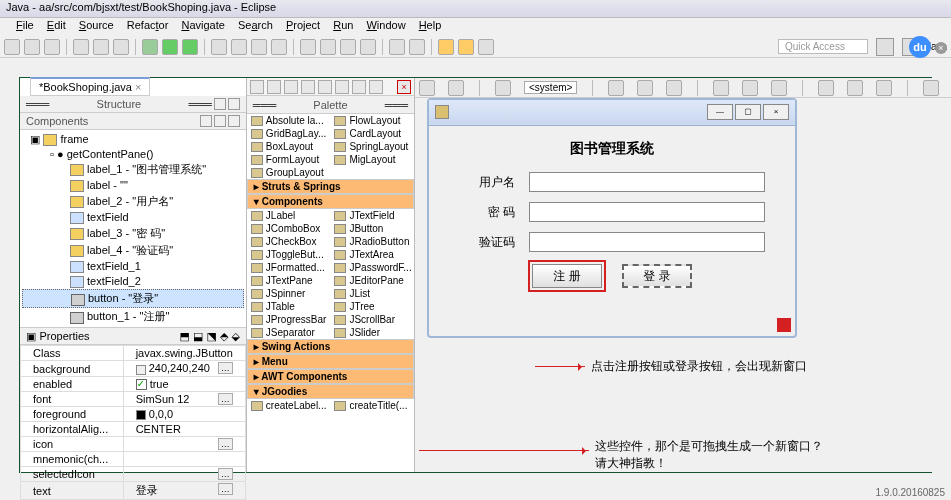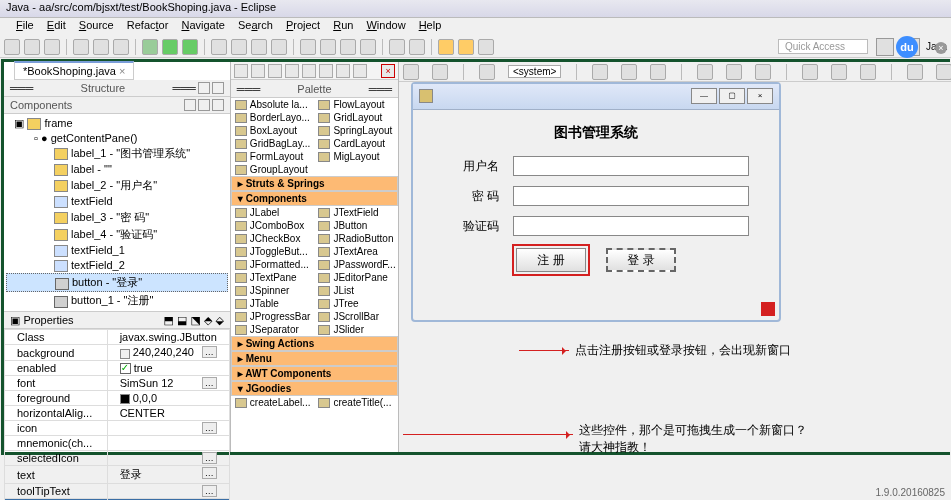--- a/index.html
+++ b/index.html
@@ -7,21 +7,21 @@
 .titlebar { background: linear-gradient(#e8e8f0,#d8d8e8); height: 18px; padding: 1px 6px; font-size: 11px; border-bottom: 1px solid #bbb; }
 .menubar { background: #f0f0f0; height: 18px; padding: 1px 16px; font-size: 11px; }
 .menubar span { margin-right: 10px; }
 .menubar u { text-decoration: underline; }
 .toolbar { background: #f0f0f0; height: 22px; padding: 2px 4px; border-bottom: 1px solid #ccc; display: flex; align-items: center; gap: 4px; }
 .tb-btn { width: 16px; height: 16px; background: #e0e0e0; border: 1px solid #aaa; border-radius: 2px; display: inline-block; }
 .tb-sep { width: 1px; height: 16px; background: #bbb; margin: 0 2px; }
 .quick-access { margin-left: auto; border: 1px solid #bbb; background: #fff; padding: 1px 6px; color: #999; font-size: 10px; width: 90px; }
 .persp-icon { width: 18px; height: 18px; background: #e0e0e0; border: 1px solid #999; margin-left: 4px; }
 .java-persp { font-size: 10px; margin-left: 2px; }
-.workspace { display: flex; height: 396px; border: 3px solid #14532d; margin: 1px; position: relative; }
+.workspace { display: flex; height: 396px; border: 1px solid #14532d; margin: 19px; position: relative; }
 .editor-tab { position: absolute; top: -1px; left: 10px; background: #fff; border: 1px solid #ccc; border-top: 2px solid #7a9dd8; padding: 2px 8px; font-size: 11px; z-index: 5; }
 .left-pane { width: 248px; border-right: 1px solid #bbb; background: #fff; display: flex; flex-direction: column; padding-top: 18px; }
 .mid-pane { width: 187px; border-right: 1px solid #bbb; background: #fff; display: flex; flex-direction: column; }
 .canvas-area { flex: 1; background: #f0f0f0; position: relative; }
 .pane-header { background: #f0f0f0; border-bottom: 1px solid #ccc; padding: 2px 6px; font-size: 11px; display: flex; align-items: center; height: 18px; }
 .pane-header .title { flex: 1; text-align: center; color: #555; }
 .pane-header .btn { width: 12px; height: 12px; border: 1px solid #999; margin-left: 2px; font-size: 9px; text-align: center; line-height: 10px; }
 .tree { flex: 0 0 auto; overflow-y: auto; padding: 2px; }
 .tree-item { padding: 1px 0 1px 20px; white-space: nowrap; position: relative; font-size: 11px; }
 .tree-item.l1 { padding-left: 8px; }
@@ -55,21 +55,21 @@
 .pw-label { width: 56px; text-align: right; margin-right: 14px; font-size: 12px; }
 .pw-input { flex: 1; height: 20px; border: 1px solid #888; background: #fff; }
 .pw-buttons { display: flex; gap: 20px; justify-content: center; margin-top: 12px; }
 .pw-btn { width: 70px; height: 24px; border: 1px solid #888; background: linear-gradient(#fff,#e0e0e0); font-size: 12px; }
 .pw-btn.register { outline: 2px solid #d42020; outline-offset: 2px; }
 .pw-btn.login { border: 2px dashed #666; }
 .red-volume { position: absolute; bottom: 4px; right: 4px; width: 14px; height: 14px; background: #d42020; }
 .annotation { position: absolute; color: #000000; font-size: 12px; }
 .arrow-line { position: absolute; background: #d42020; height: 1px; }
 .arrow-line::after { content: ''; position: absolute; right: -1px; top: -3px; border: 4px solid transparent; border-left-color: #d42020; }
-.baidu { position: absolute; top: 36px; right: 33px; width: 22px; height: 22px; background: #3d8eff; border-radius: 50%; color: #fff; font-size: 11px; text-align: center; line-height: 22px; font-weight: bold; }
+.baidu { position: absolute; top: 36px; right: 20px; width: 22px; height: 22px; background: #3d8eff; border-radius: 50%; color: #fff; font-size: 11px; text-align: center; line-height: 22px; font-weight: bold; }
 .baidu-x { position: absolute; top: 42px; right: 4px; width: 12px; height: 12px; background: #999; border-radius: 50%; color: #fff; font-size: 9px; text-align: center; line-height: 12px; }
 .version { position: absolute; bottom: 2px; right: 6px; font-size: 10px; color: #666; }
 .mid-tb { height: 18px; background: #f4f4f4; display: flex; align-items: center; gap: 3px; padding: 0 3px; border-bottom: 1px solid #ccc; }
 .mid-tb span { width: 14px; height: 14px; border: 1px solid #aaa; background: #e8e8e8; font-size: 9px; text-align: center; line-height: 12px; }
 .mid-tb .close { margin-left: auto; color: #c00; border-color: #c00; }
 .chk { display: inline-block; width: 11px; height: 11px; border: 1px solid #666; background: #fff; vertical-align: middle; position: relative; margin-right: 3px; }
 .chk::after { content: '✓'; position: absolute; top: -2px; left: 0; font-size: 10px; color: #0a0; }
 </style>
 </head>
 <body>
@@ -240,30 +240,26 @@
       <span>═══</span>
         <span class="title">Palette</span>
         <span>═══</span>
     </div>
     <div class="palette-list" id="layouts-list">
         <div class="palette-row">
           <div class="palette-item"><span class="pal-ico"></span>Absolute la...</div>
           <div class="palette-item"><span class="pal-ico"></span>FlowLayout</div>
         </div>
         <div class="palette-row">
-          <div class="palette-item"><span class="pal-ico"></span>BorderLayo...</div>
-          <div class="palette-item"><span class="pal-ico"></span>GridLayout</div>
+          <div class="palette-item"><span class="pal-ico"></span>GridBagLay...</div>
+          <div class="palette-item"><span class="pal-ico"></span>CardLayout</div>
         </div>
         <div class="palette-row">
           <div class="palette-item"><span class="pal-ico"></span>BoxLayout</div>
           <div class="palette-item"><span class="pal-ico"></span>SpringLayout</div>
-        </div>
-        <div class="palette-row">
-          <div class="palette-item"><span class="pal-ico"></span>GridBagLay...</div>
-          <div class="palette-item"><span class="pal-ico"></span>CardLayout</div>
         </div>
         <div class="palette-row">
           <div class="palette-item"><span class="pal-ico"></span>FormLayout</div>
           <div class="palette-item"><span class="pal-ico"></span>MigLayout</div>
         </div>
         <div class="palette-row">
           <div class="palette-item"><span class="pal-ico"></span>GroupLayout</div>
           <div class="palette-item"></div>
         </div>
       </div>

